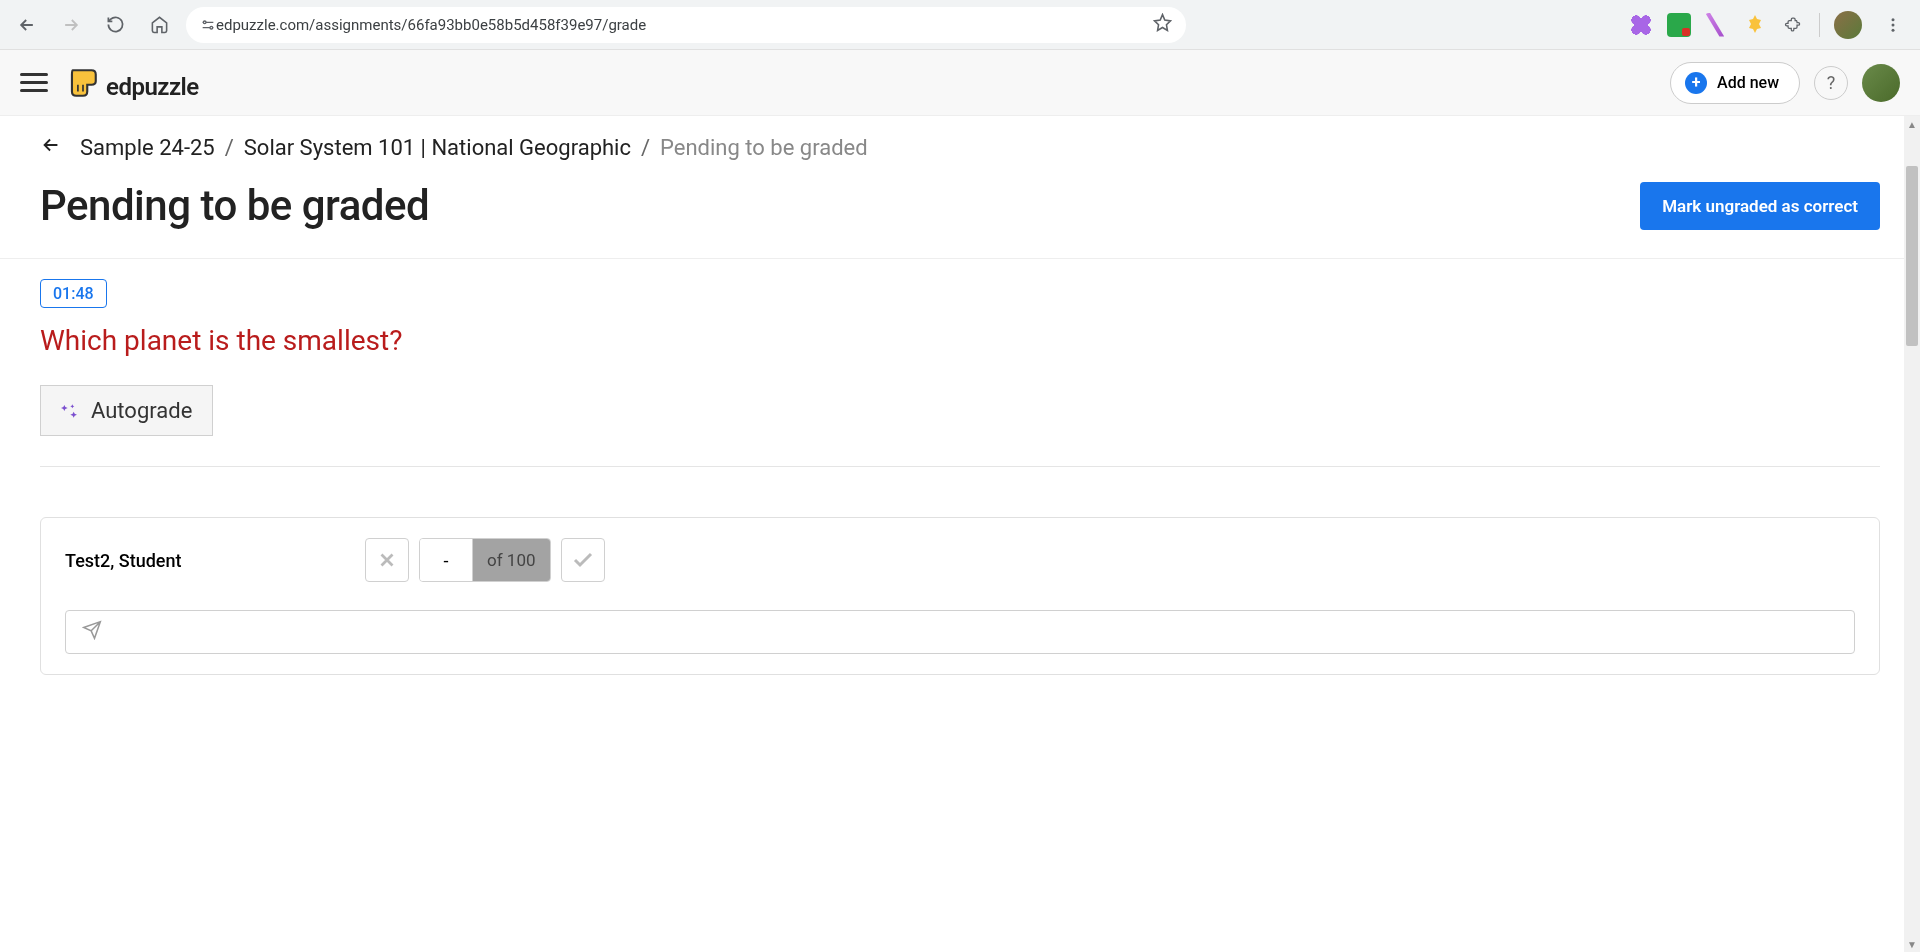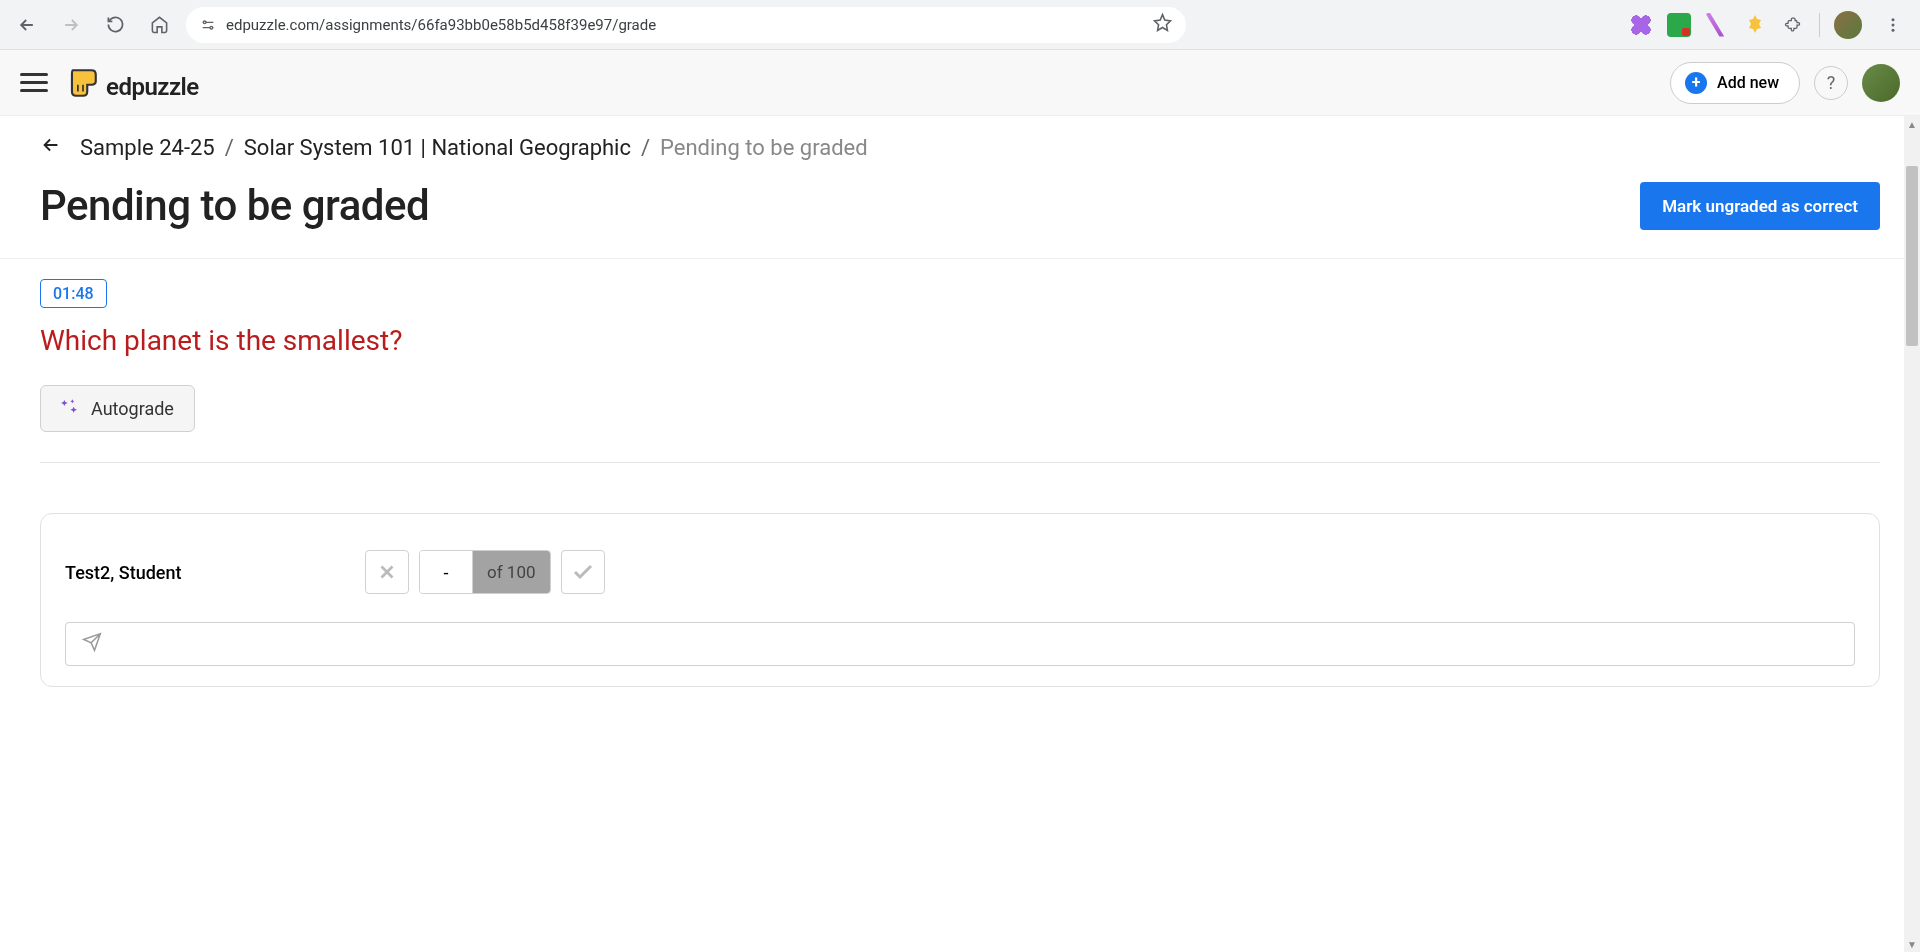--- a/index.html
+++ b/index.html
@@ -2,21 +2,21 @@
 <html><head>
 <meta charset="utf-8">
 <style>
   * { margin: 0; padding: 0; box-sizing: border-box; font-family: -apple-system, BlinkMacSystemFont, "Segoe UI", Roboto, sans-serif; }
   body { background: #fff; }
 
   
   .browser-bar { height: 50px; display: flex; align-items: center; padding: 0 10px; background: #f1f3f4; border-bottom: 1px solid #e0e0e0; gap: 10px; }
   .nav-btn { width: 34px; height: 34px; display: flex; align-items: center; justify-content: center; border-radius: 50%; cursor: pointer; color: #5f6368; }
   .nav-btn.disabled { color: #c0c0c0; }
-  .url-bar { flex: 1; height: 36px; background: #fff; border-radius: 18px; display: flex; align-items: center; padding: 0 14px; gap: 10px; max-width: 1000px; color: #3c4043; font-size: 15px; }
+  .url-bar { flex: 1; height: 36px; background: #fff; border-radius: 18px; display: flex; align-items: center; padding: 0 14px; max-width: 1000px; color: #3c4043; font-size: 15px; }
   .url-bar .star { margin-left: auto; }
   .chrome-actions { display: flex; align-items: center; gap: 14px; margin-left: auto; }
   .chrome-actions .ext { width: 24px; height: 24px; border-radius: 4px; }
   .avatar-sm { width: 28px; height: 28px; border-radius: 50%; background: linear-gradient(135deg,#8b6f47,#5a7a3a); }
 
   
   .app-header { height: 66px; display: flex; align-items: center; padding: 0 20px; background: #f8f8f8; border-bottom: 1px solid #eee; gap: 18px; }
   .hamburger { width: 28px; height: 28px; display: flex; flex-direction: column; justify-content: center; gap: 5px; cursor: pointer; }
   .hamburger div { height: 3px; background: #333; border-radius: 2px; }
   .logo { display: flex; align-items: center; gap: 6px; }
@@ -40,26 +40,26 @@
 
   
   .title-row { display: flex; align-items: center; justify-content: space-between; padding: 20px 40px 28px 40px; border-bottom: 1px solid #eee; }
   .page-title { font-size: 42px; font-weight: 500; color: #222; letter-spacing: -0.5px; }
   .mark-btn { background: #1976ed; color: #fff; border: none; height: 48px; padding: 0 22px; border-radius: 4px; font-size: 17px; font-weight: 600; cursor: pointer; }
 
   
   .content { padding: 20px 40px; }
   .timestamp { display: inline-block; border: 1px solid #1976ed; color: #1976ed; padding: 4px 12px; border-radius: 4px; font-size: 16px; font-weight: 500; }
   .question { font-size: 28px; color: #b91c1c; margin-top: 16px; }
-  .autograde { margin-top: 28px; display: inline-flex; align-items: flex-start; gap: 14px; padding: 12px 20px; border: 1px solid #d0d0d0; border-radius: 6px; background: #f5f5f5; font-size: 18px; cursor: pointer; color: #333; }
+  .autograde { margin-top: 28px; display: inline-flex; align-items: flex-end; gap: 14px; padding: 12px 20px; border: 1px solid #d0d0d0; border-radius: 0; background: #f5f5f5; font-size: 22px; cursor: pointer; color: #333; }
   .autograde .sparkle { color: #7b4fcf; font-size: 16px; }
   .divider { border-top: 1px solid #e5e5e5; margin: 30px 0 50px 0; }
 
   
-  .response-card { border: 1px solid #e0e0e0; border-radius: 12px; padding: 36px 24px 20px 24px; }
+  .response-card { border: 1px solid #e0e0e0; border-radius: 6px; padding: 20px 24px 20px 24px; }
   .response-row { display: flex; align-items: center; gap: 40px; }
   .student-name { font-size: 18px; font-weight: 500; width: 260px; }
   .answer { font-size: 18px; flex: 1; }
   .grade-controls { display: flex; align-items: center; gap: 10px; }
   .icon-btn { width: 44px; height: 44px; border: 1px solid #d0d0d0; border-radius: 4px; display: flex; align-items: center; justify-content: center; cursor: pointer; background: #fff; }
   .icon-btn svg { stroke: #bbb; }
   .score-box { display: flex; border: 1px solid #d0d0d0; border-radius: 4px; overflow: hidden; height: 44px; }
   .score-input { width: 52px; border: none; text-align: center; font-size: 18px; outline: none; }
   .score-label { background: #a3a3a3; padding: 0 14px; display: flex; align-items: center; font-size: 17px; color: #444; border-left: 1px solid #d0d0d0; }
   .comment-row { margin-top: 28px; display: flex; align-items: center; border: 1px solid #d0d0d0; border-radius: 4px; padding: 0 12px 0 16px; height: 44px; }

